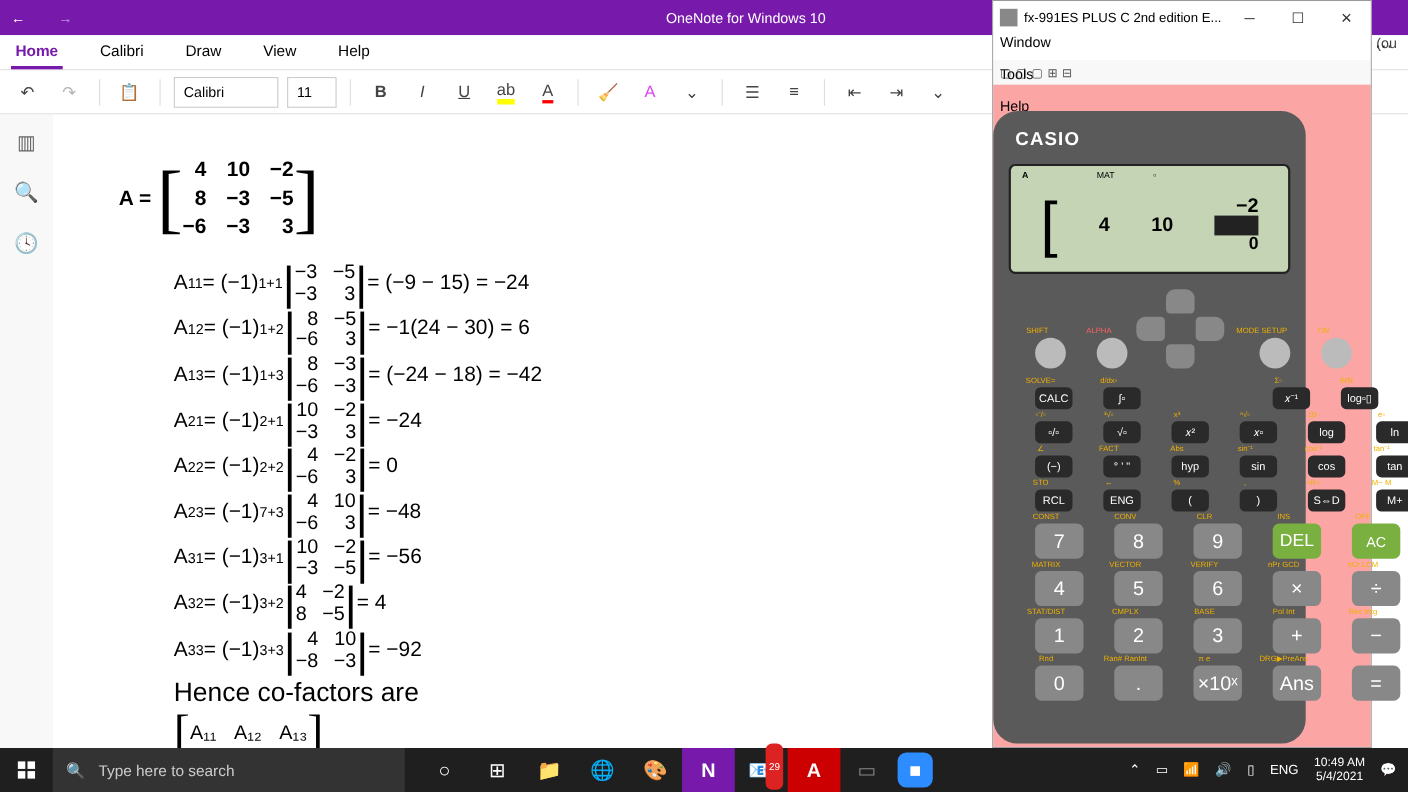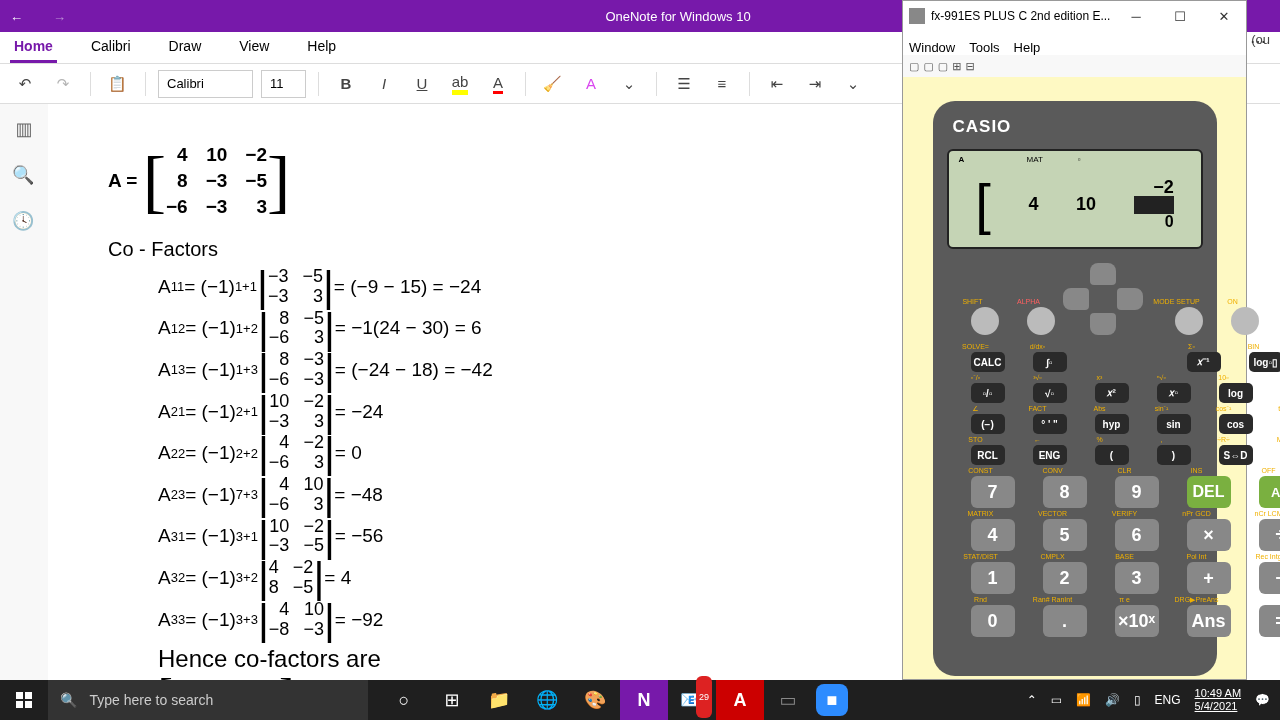--- a/index.html
+++ b/index.html
@@ -44,63 +44,63 @@
 .content .hence { font-size: 24px; margin: 6px 0 2px 50px; }
 .content .result-matrix { margin-left: 50px; display: flex; align-items: center; }
 .content .rm-cells { display: inline-grid; grid-template-columns: repeat(3, auto); gap: 2px 16px; font-size: 18px; }
 
 
 .calc-window { position: absolute; right: 33px; top: 0; width: 345px; height: 680px; background: #f0f0f0; border: 1px solid #999; z-index: 10; }
 .calc-titlebar { height: 30px; display: flex; align-items: center; background: white; font-size: 12px; padding-left: 6px; }
 .calc-titlebar .icon { width: 16px; height: 16px; background: #888; margin-right: 6px; }
 .calc-titlebar .title { flex: 1; overflow: hidden; text-overflow: ellipsis; white-space: nowrap; }
 .calc-titlebar .winbtn { width: 44px; height: 30px; display: flex; align-items: center; justify-content: center; font-size: 13px; color: #333; cursor: pointer; }
-.calc-menubar { height: 24px; display: flex; align-items: flex-end; background: white; font-size: 13px; padding-left: 6px; gap: 14px; }
+.calc-menubar { height: 24px; display: flex; align-items: flex-start; background: white; font-size: 13px; padding-left: 6px; gap: 14px; flex-direction: column; }
 .calc-iconbar { height: 22px; background: #f8f8f8; padding-left: 6px; font-size: 11px; display: flex; align-items: center; gap: 4px; color: #555; }
-.calc-body-area { display: flex; justify-content: center; padding-top: 24px; height: calc(100% - 76px); background: #fef9c3; }
+.calc-body-area { display: flex; justify-content: flex-start; padding-top: 24px; height: calc(100% - 76px); background: #fca5a5; }
 
 
 .calculator { width: 284px; height: 575px; background: #5a5a5a; border-radius: 22px; padding: 16px 14px; position: relative; }
 .calc-brand { color: white; font-weight: bold; font-size: 17px; letter-spacing: 1px; margin-bottom: 12px; margin-left: 6px; }
 .calc-screen { background: #c5d4b5; border: 2px solid #222; border-radius: 6px; height: 100px; padding: 4px 8px; position: relative; font-family: monospace; }
 .calc-screen .indicators { font-size: 8px; display: flex; gap: 35px; padding-left: 70px; }
 .calc-screen .mat-label { position: absolute; left: 10px; top: 4px; font-size: 8px; font-weight: bold; }
 .calc-screen .display-row { display: flex; align-items: center; justify-content: space-around; font-size: 22px; font-weight: bold; margin-top: 14px; }
 .calc-screen .left-bracket { font-size: 56px; font-weight: 300; line-height: 0.8; }
 .calc-screen .disp-num { display: flex; flex-direction: column; align-items: flex-end; font-size: 18px; line-height: 1; }
 .calc-screen .cursor-block { width: 40px; height: 18px; background: #222; }
 
 .calc-buttons { margin-top: 14px; }
 .calc-row { display: flex; gap: 4px; margin-bottom: 2px; align-items: flex-end; }
 .calc-cell { flex: 1; display: flex; flex-direction: column; align-items: center; }
 .calc-label { font-size: 7px; line-height: 1; height: 9px; display: flex; gap: 3px; }
 .calc-label .yellow { color: #f0b000; }
 .calc-label .red { color: #ff6060; }
-.calc-btn { border-radius: 5px; display: flex; align-items: center; justify-content: center; font-size: 11px; font-weight: bold; cursor: pointer; color: white; margin-left: 24px; }
+.calc-btn { border-radius: 5px; display: flex; align-items: center; justify-content: center; font-size: 11px; font-weight: normal; cursor: pointer; color: white; margin-left: 24px; }
 .calc-btn.small { width: 34px; height: 20px; background: #2a2a2a; font-size: 10px; }
 .calc-btn.round { width: 28px; height: 28px; border-radius: 50%; background: #bbb; }
 .calc-btn.big { width: 44px; height: 32px; background: #888; font-size: 18px; border-radius: 6px; }
 .calc-btn.del { background: #7ab040; font-size: 16px; }
 .calc-btn.ac { background: #7ab040; font-size: 13px; }
 
 .dpad { width: 88px; height: 72px; position: relative; }
 .dpad .dbtn { position: absolute; width: 26px; height: 22px; background: #888; border-radius: 4px; }
 .dpad .up { top: 0; left: 31px; border-radius: 8px 8px 4px 4px; }
 .dpad .down { bottom: 0; left: 31px; border-radius: 4px 4px 8px 8px; }
 .dpad .left { left: 4px; top: 25px; border-radius: 8px 4px 4px 8px; }
 .dpad .right { right: 4px; top: 25px; border-radius: 4px 8px 8px 4px; }
 
 
 .taskbar { position: absolute; bottom: 0; left: 0; right: 0; height: 40px; background: #1f1f1f; display: flex; align-items: center; z-index: 20; }
 .taskbar .start { width: 48px; height: 40px; display: flex; align-items: center; justify-content: center; color: white; cursor: pointer; }
 .taskbar .search { flex: 0 0 320px; height: 40px; background: #333; display: flex; align-items: center; padding: 0 12px; color: #ccc; font-size: 14px; gap: 12px; }
 .taskbar .tb-icons { display: flex; margin-left: 12px; }
 .taskbar .tb-icon { width: 48px; height: 40px; display: flex; align-items: center; justify-content: center; font-size: 18px; cursor: pointer; }
 .taskbar .tray { margin-left: auto; display: flex; align-items: center; color: white; font-size: 12px; gap: 14px; padding-right: 10px; }
-.taskbar .clock { text-align: left; font-size: 11px; line-height: 1.2; text-decoration: underline; }
+.taskbar .clock { text-align: center; font-size: 11px; line-height: 1.2; }
 </style>
 </head>
 <body>
 
 <div class="onenote-titlebar">
   <div class="nav-arrows">
     <span>←</span>
     <span style="opacity:0.5">→</span>
   </div>
   <div class="title">OneNote for Windows 10</div>
@@ -171,21 +171,20 @@
         <span>−2</span>
         <span>8</span>
         <span>−3</span>
         <span>−5</span>
         <span>−6</span>
         <span>−3</span>
         <span>3</span>
       </span>
     <span class="bracket">]</span>
   </div>
-  <div class="cofactors-heading">Co - Factors</div>
   <div id="cofactor-lines">
       <div class="cofactor-line">A<span class="sub">11</span> = (−1)<span class="sup">1+1</span> <span class="det">
           <span class="vbar">|</span>
           <span class="det-cells">
             <span>−3</span>
             <span>−5</span>
             <span>−3</span>
             <span>3</span>
           </span>
           <span class="vbar">|</span>

